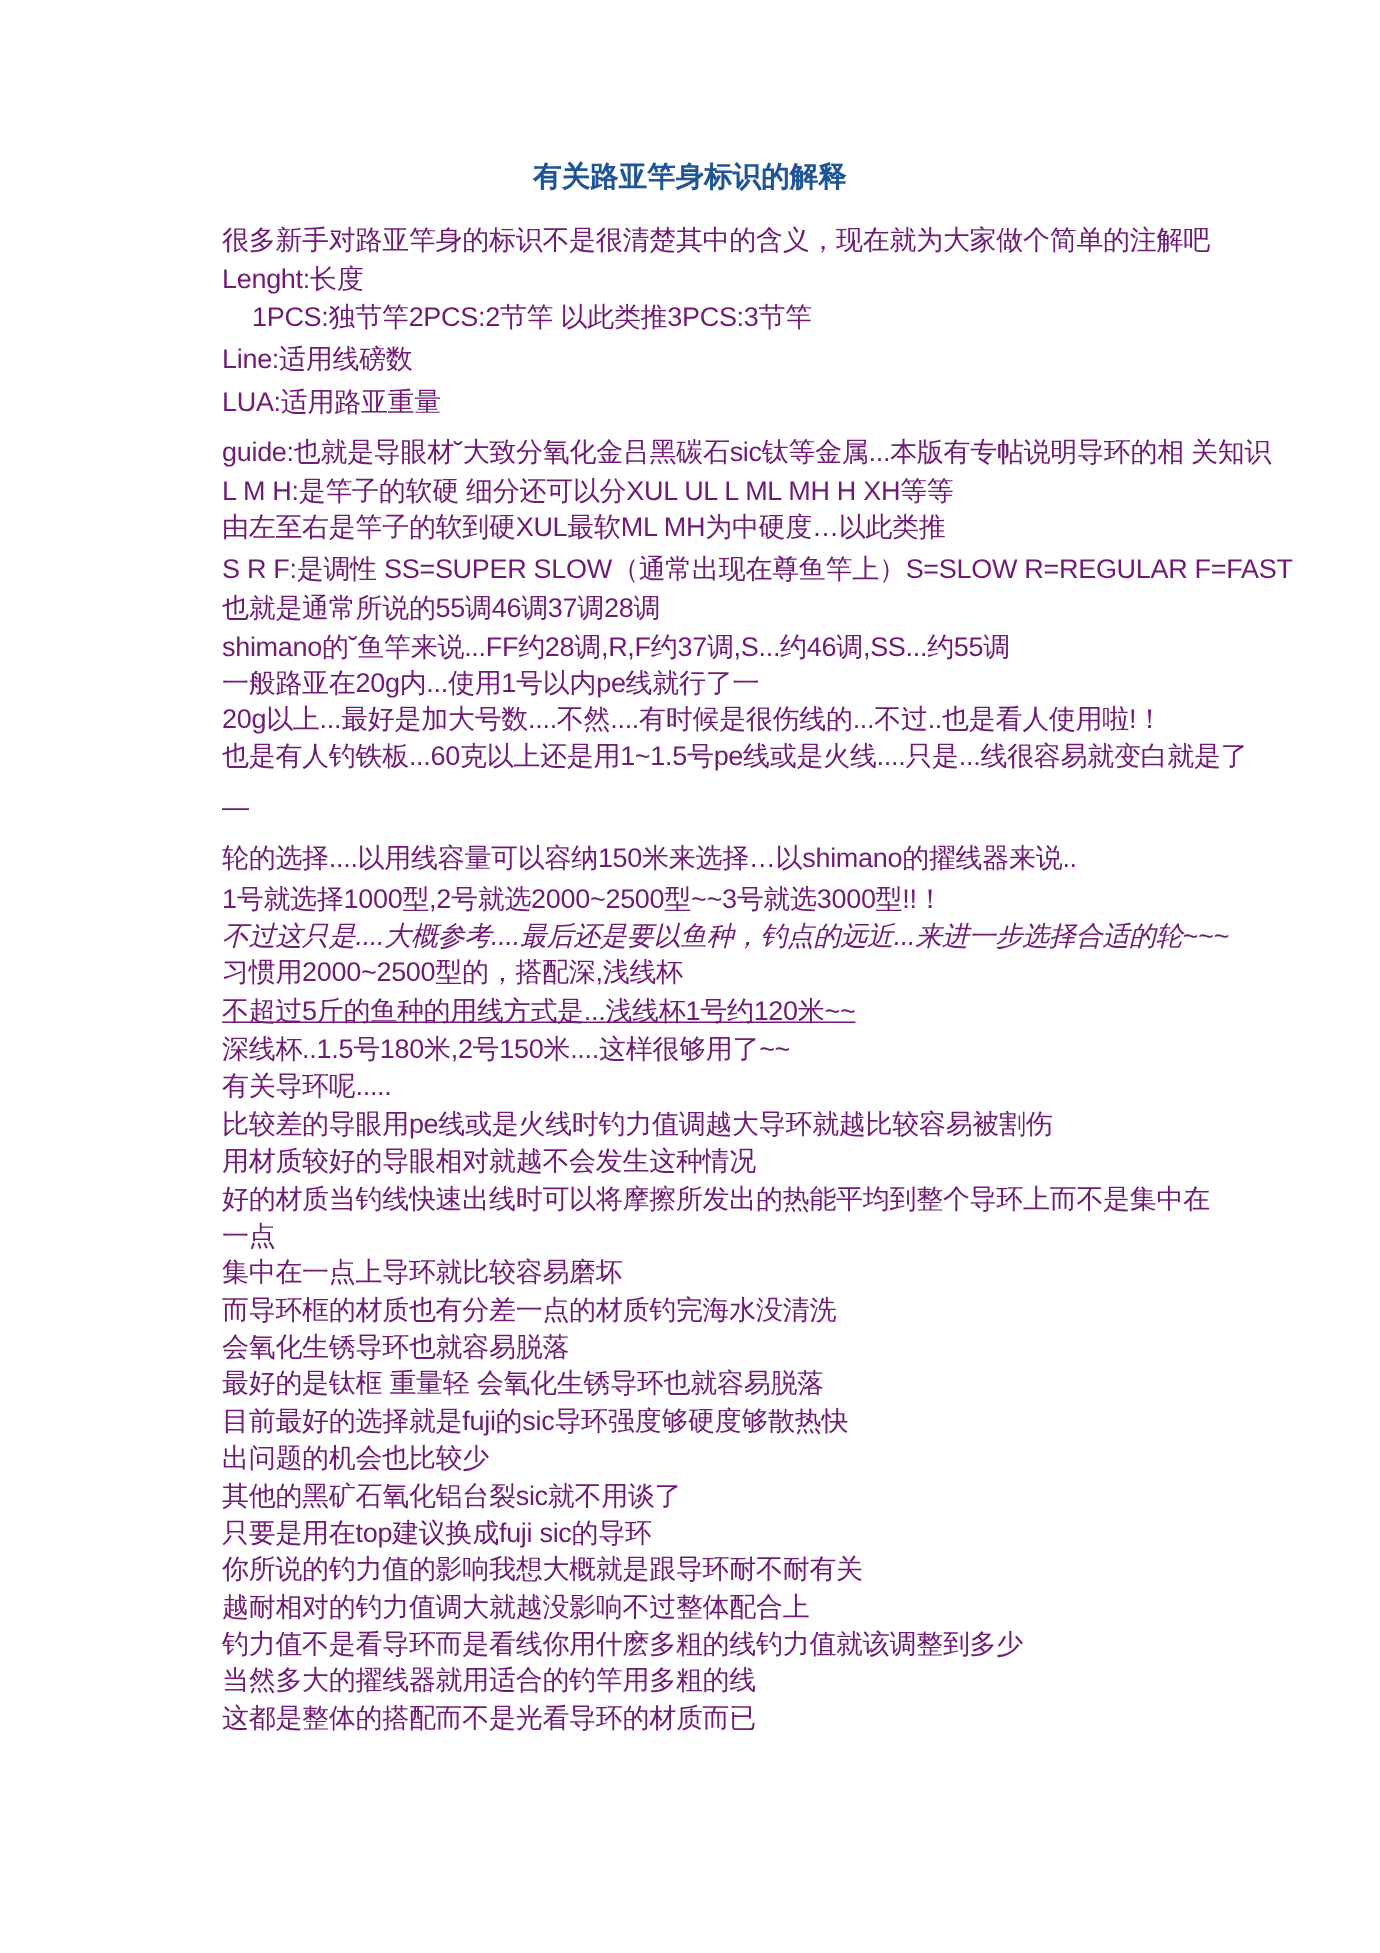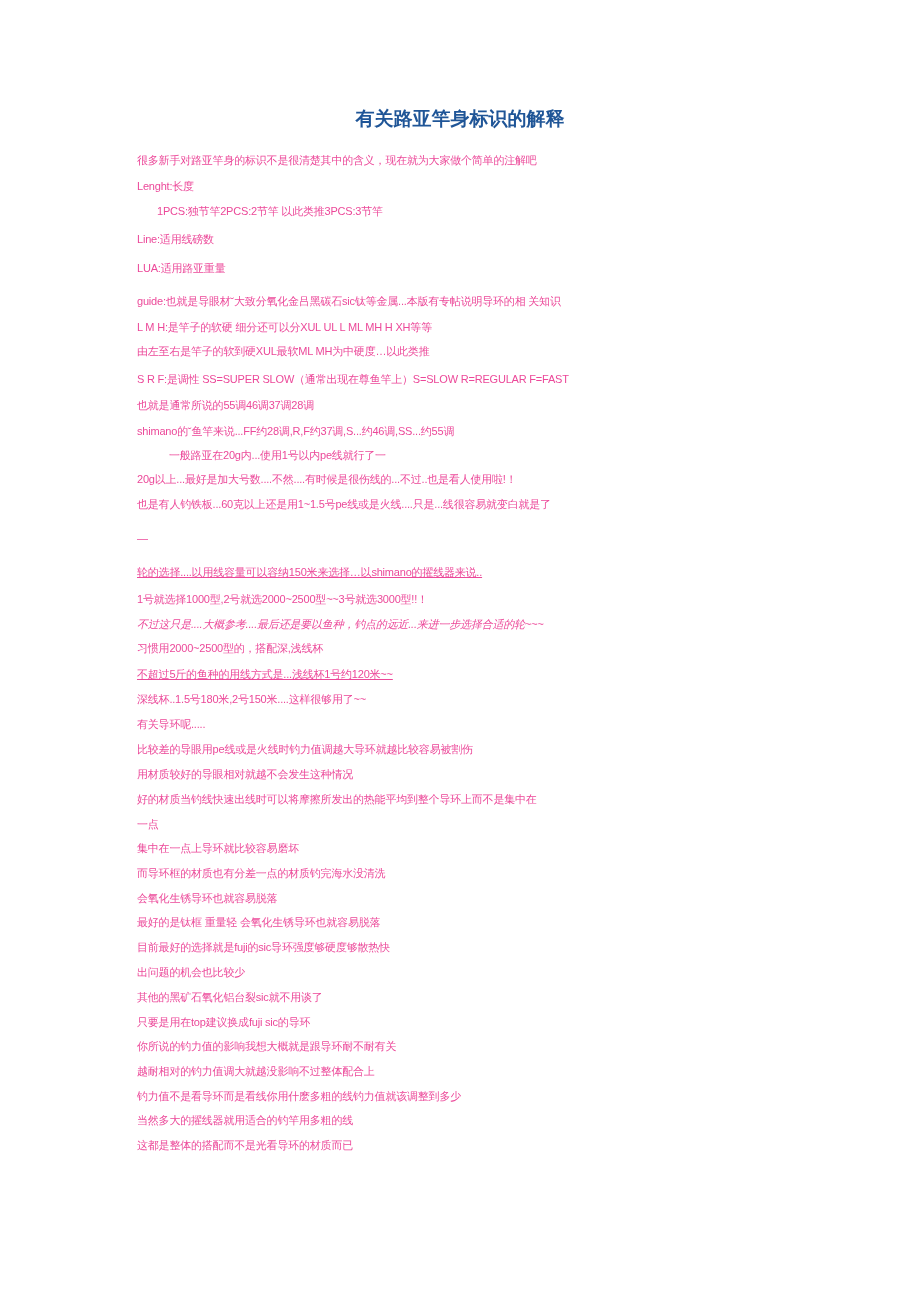--- a/index.html
+++ b/index.html
@@ -4,47 +4,47 @@
 <style>
   html, body { margin: 0; padding: 0; background: #ffffff; }
   body { width: 920px; height: 1302px; position: relative; overflow: hidden; }
   .page { position: absolute; left: 0; top: 0; width: 920px; height: 1138px; }
   .title {
     position: absolute; left: 0; top: 104px; width: 920px; text-align: center;
     font-family: "DejaVu Sans", sans-serif; font-weight: bold; font-size: 19px;
     color: #1f5597; line-height: 28px; margin: 0;
   }
   .line {
-    position: absolute; left: 137px; white-space: nowrap;
-    font-family: "Liberation Sans", "DejaVu Sans", sans-serif; font-size: 11px;
-    color: #ec4899; line-height: 20px; letter-spacing: -0.2px;
+    position: absolute; left: 148px; white-space: nowrap;
+    font-family: "Liberation Sans", "DejaVu Sans", sans-serif; font-size: 18px;
+    color: #701a75; line-height: 20px; letter-spacing: -0.2px;
   }
 </style>
 </head>
 <body>
 
 <div class="page">
   <h1 class="title">有关路亚竿身标识的解释</h1>
   <div id="lines">
       <div class="line" style="top: 150px;">很多新手对路亚竿身的标识不是很清楚其中的含义，现在就为大家做个简单的注解吧</div>
       <div class="line" style="top: 176px;">Lenght:长度</div>
       <div class="line" style="top: 201px; margin-left: 20px;">1PCS:独节竿2PCS:2节竿  以此类推3PCS:3节竿</div>
       <div class="line" style="top: 229px;">Line:适用线磅数</div>
       <div class="line" style="top: 258px;">LUA:适用路亚重量</div>
       <div class="line" style="top: 291px;">guide:也就是导眼材˘大致分氧化金吕黑碳石sic钛等金属...本版有专帖说明导环的相 关知识</div>
       <div class="line" style="top: 317px;">L M H:是竿子的软硬  细分还可以分XUL UL L ML MH H XH等等</div>
       <div class="line" style="top: 341px;">由左至右是竿子的软到硬XUL最软ML MH为中硬度…以此类推</div>
       <div class="line" style="top: 369px;">S R F:是调性  SS=SUPER SLOW（通常出现在尊鱼竿上）S=SLOW R=REGULAR F=FAST</div>
       <div class="line" style="top: 395px;">也就是通常所说的55调46调37调28调</div>
       <div class="line" style="top: 421px; text-align: right;">shimano的˘鱼竿来说...FF约28调,R,F约37调,S...约46调,SS...约55调</div>
-      <div class="line" style="top: 445px; margin-left: 32px;">一般路亚在20g内...使用1号以内pe线就行了一</div>
+      <div class="line" style="top: 445px;">一般路亚在20g内...使用1号以内pe线就行了一</div>
       <div class="line" style="top: 469px;">20g以上...最好是加大号数....不然....有时候是很伤线的...不过..也是看人使用啦!！</div>
       <div class="line" style="top: 494px;">也是有人钓铁板...60克以上还是用1~1.5号pe线或是火线....只是...线很容易就变白就是了</div>
       <div class="line" style="top: 528px;">—</div>
-      <div class="line" style="top: 562px; text-decoration: underline;">轮的选择....以用线容量可以容纳150米来选择…以shimano的擢线器来说..</div>
+      <div class="line" style="top: 562px;">轮的选择....以用线容量可以容纳150米来选择…以shimano的擢线器来说..</div>
       <div class="line" style="top: 589px;">1号就选择1000型,2号就选2000~2500型~~3号就选3000型!!！</div>
       <div class="line" style="top: 614px; font-style: italic;">不过这只是....大概参考....最后还是要以鱼种，钓点的远近...来进一步选择合适的轮~~~</div>
       <div class="line" style="top: 638px;">习惯用2000~2500型的，搭配深,浅线杯</div>
       <div class="line" style="top: 664px; text-decoration: underline;">不超过5斤的鱼种的用线方式是...浅线杯1号约120米~~</div>
       <div class="line" style="top: 689px;">深线杯..1.5号180米,2号150米....这样很够用了~~</div>
       <div class="line" style="top: 714px;">有关导环呢.....</div>
       <div class="line" style="top: 739px;">比较差的导眼用pe线或是火线时钓力值调越大导环就越比较容易被割伤</div>
       <div class="line" style="top: 764px;">用材质较好的导眼相对就越不会发生这种情况</div>
       <div class="line" style="top: 789px;">好的材质当钓线快速出线时可以将摩擦所发出的热能平均到整个导环上而不是集中在</div>
       <div class="line" style="top: 814px;">一点</div>

